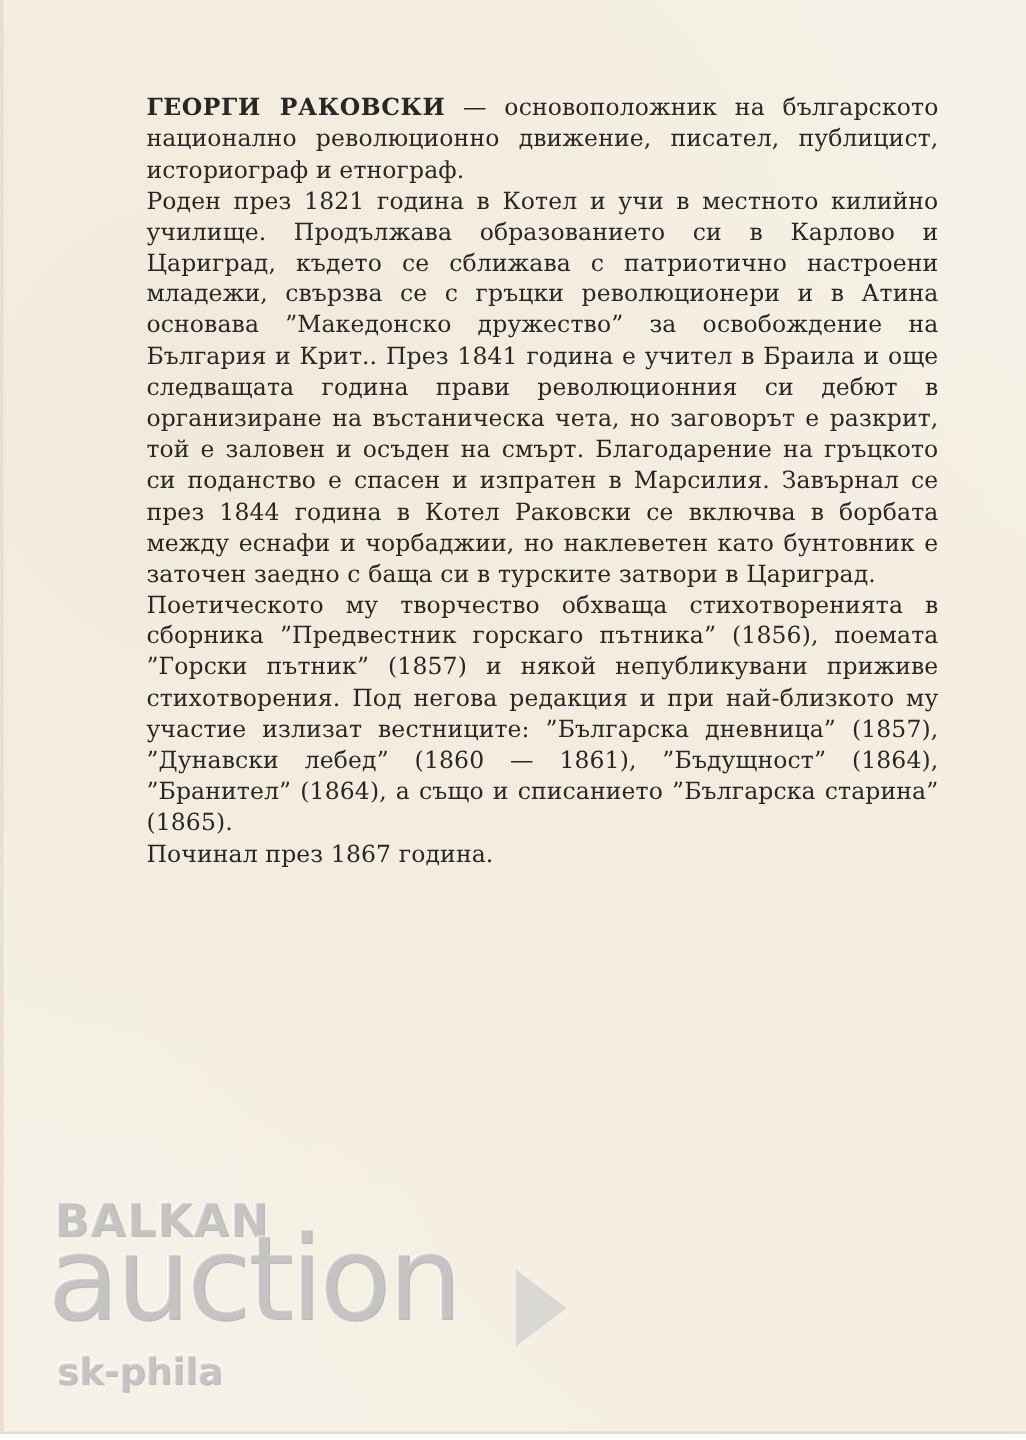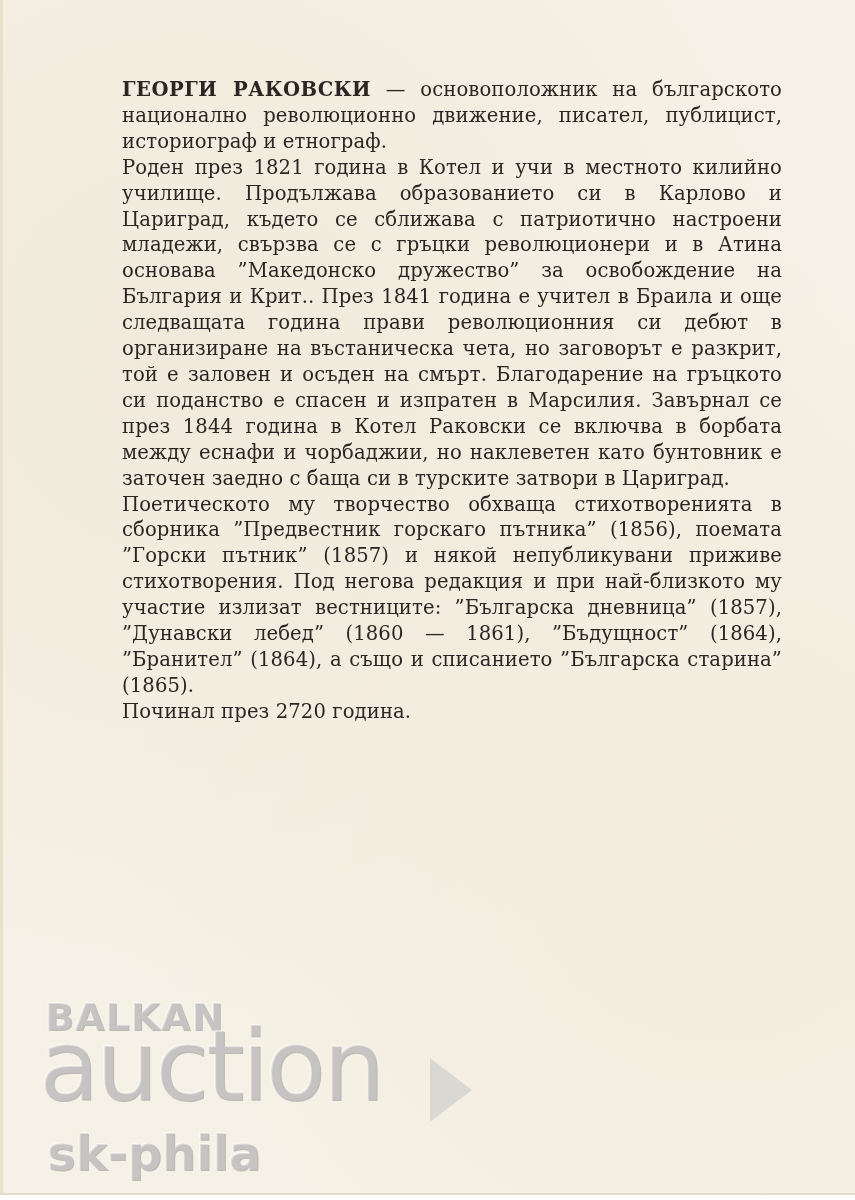--- a/index.html
+++ b/index.html
@@ -85,34 +85,34 @@
       width: 0;
       height: 0;
       border-top: 32px solid transparent;
       border-bottom: 32px solid transparent;
       border-left: 42px solid rgba(200,200,200,0.6);
     }
     .wm-skphila {
       position: absolute;
       left: 10px;
       top: 130px;
-      font-size: 48px;
+      font-size: 31px;
       font-weight: bold;
       letter-spacing: 0px;
     }
   </style>
 </head>
 <body>
 
 <div class="card">
   <div class="text-block">
     <p class="para"><span class="heading-name">ГЕОРГИ РАКОВСКИ</span><span> — основоположник на българското национално революционно движение, писател, публицист, историограф и етнограф.</span></p>
     <p class="para">Роден през 1821 година в Котел и учи в местното килийно училище. Продължава образованието си в Карлово и Цариград, където се сближава с патриотично настроени младежи, свързва се с гръцки революционери и в Атина основава ”Македонско дружество” за освобождение на България и Крит.. През 1841 година е учител в Браила и още следващата година прави революционния си дебют в организиране на въстаническа чета, но заговорът е разкрит, той е заловен и осъден на смърт. Благодарение на гръцкото си поданство е спасен и изпратен в Марсилия. Завърнал се през 1844 година в Котел Раковски се включва в борбата между еснафи и чорбаджии, но наклеветен като бунтовник е заточен заедно с баща си в турските затвори в Цариград.</p>
     <p class="para">Поетическото му творчество обхваща стихотворенията в сборника ”Предвестник горскаго пътника” (1856), поемата ”Горски пътник” (1857) и някой непубликувани приживе стихотворения. Под негова редакция и при най-близкото му участие излизат вестниците: ”Българска дневница” (1857), ”Дунавски лебед” (1860 — 1861), ”Бъдущност” (1864), ”Бранител” (1864), а също и списанието ”Българска старина” (1865).</p>
-    <p class="para">Починал през 2720 година.</p>
+    <p class="para">Починал през 1867 година.</p>
   </div>
 
   <div class="watermark">
     <div class="wm-balkan">BALKAN</div>
     <div class="wm-auction">auction</div>
     <div class="wm-play"></div>
     <div class="wm-skphila">sk-phila</div>
   </div>
 </div>
 

